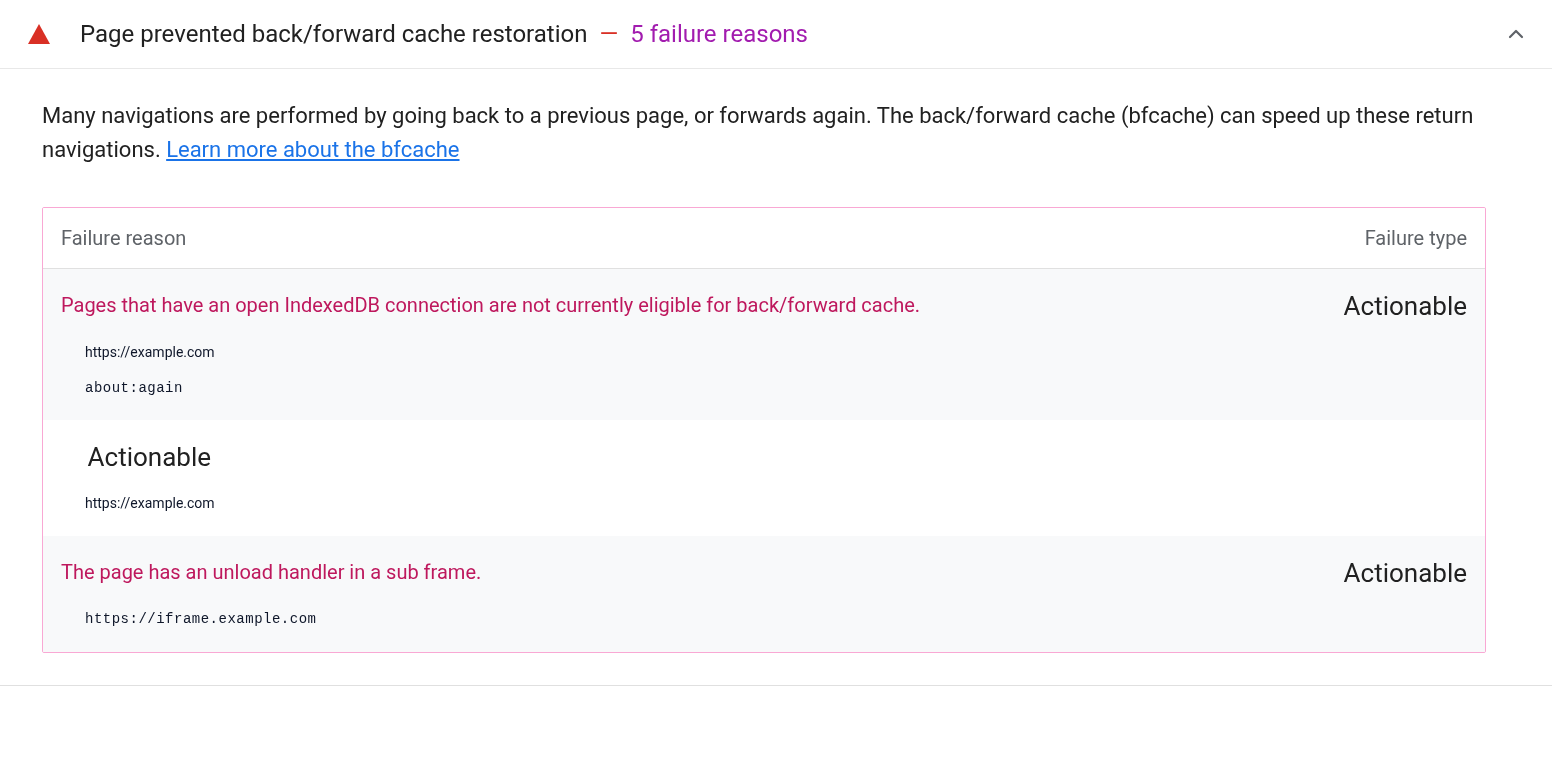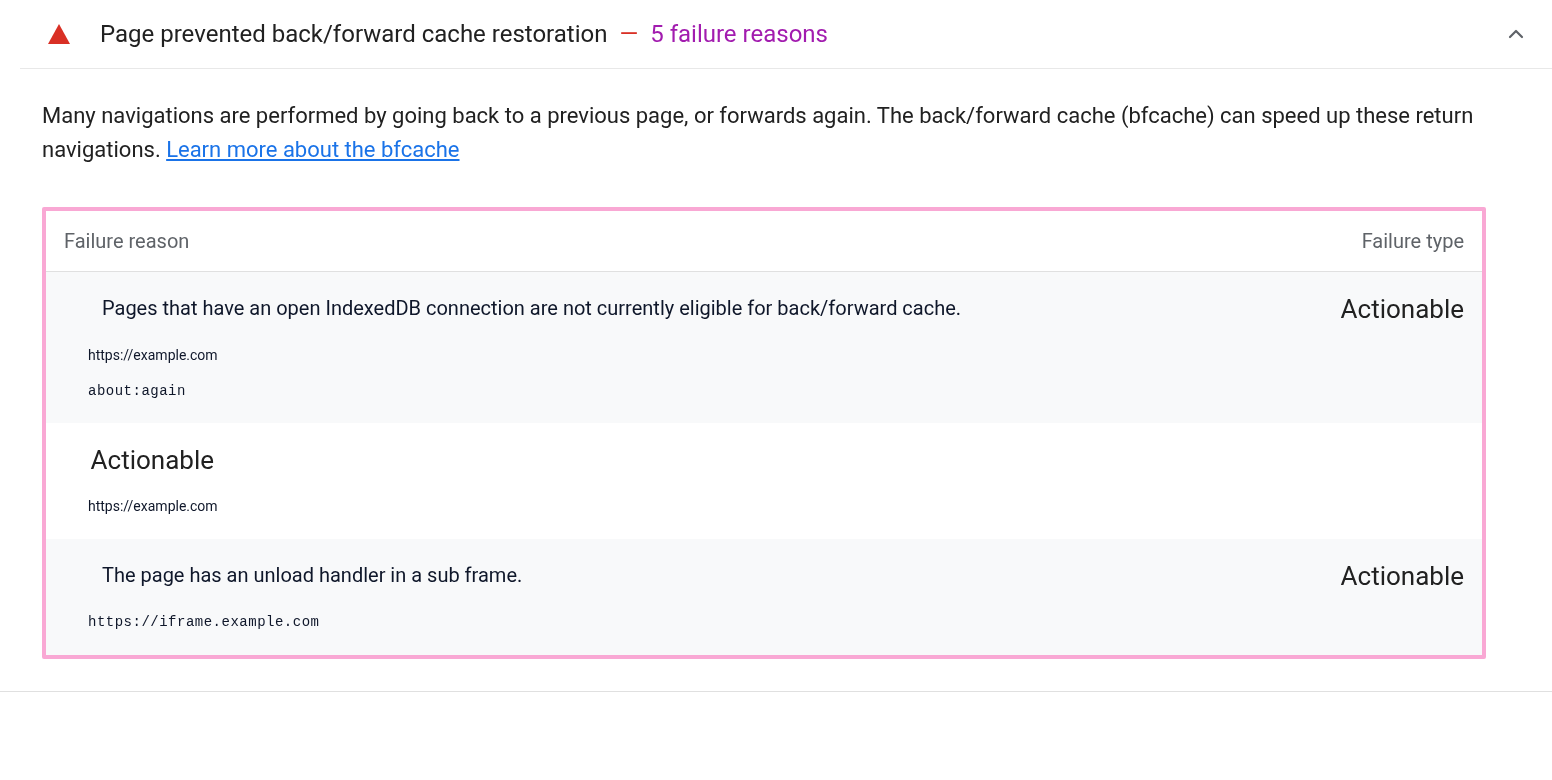--- a/index.html
+++ b/index.html
@@ -16,21 +16,20 @@
     }
     .audit-panel {
       border-bottom: 1px solid #e0e0e0;
     }
     .audit-header {
       display: flex;
       align-items: center;
       padding: 20px 24px 20px 28px;
       border-bottom: 1px solid #e8e8e8;
       cursor: pointer;
-      margin-left: 20px;
     }
     .audit-icon {
       width: 0;
       height: 0;
       border-left: 11px solid transparent;
       border-right: 11px solid transparent;
       border-bottom: 20px solid #d93025;
       margin-right: 30px;
       flex-shrink: 0;
     }
@@ -64,21 +63,21 @@
       line-height: 1.55;
       color: #212121;
       margin-bottom: 40px;
     }
     .learn-more {
       color: #1a73e8;
       text-decoration: underline;
       cursor: pointer;
     }
     .table {
-      border: 4px solid #f9a8d4;
+      border: 1px solid #f9a8d4;
       border-radius: 2px;
       overflow: hidden;
     }
     .table-head {
       display: flex;
       padding: 18px 18px;
       border-bottom: 1px solid #e0e0e0;
       background: #fff;
     }
     .col-reason {
@@ -101,23 +100,22 @@
     .row-top {
       display: flex;
       margin-bottom: 22px;
     }
     .row-top:last-child {
       margin-bottom: 0;
     }
     .reason-text {
       flex: 1;
       font-size: 20px;
-      color: #0f172a;
+      color: #be185d;
       line-height: 1.4;
-      margin-left: 38px;
     }
     .type-text {
       width: 150px;
       text-align: right;
       font-size: 26px;
       color: #212121;
     }
     .url-list {
       padding-left: 24px;
     }

